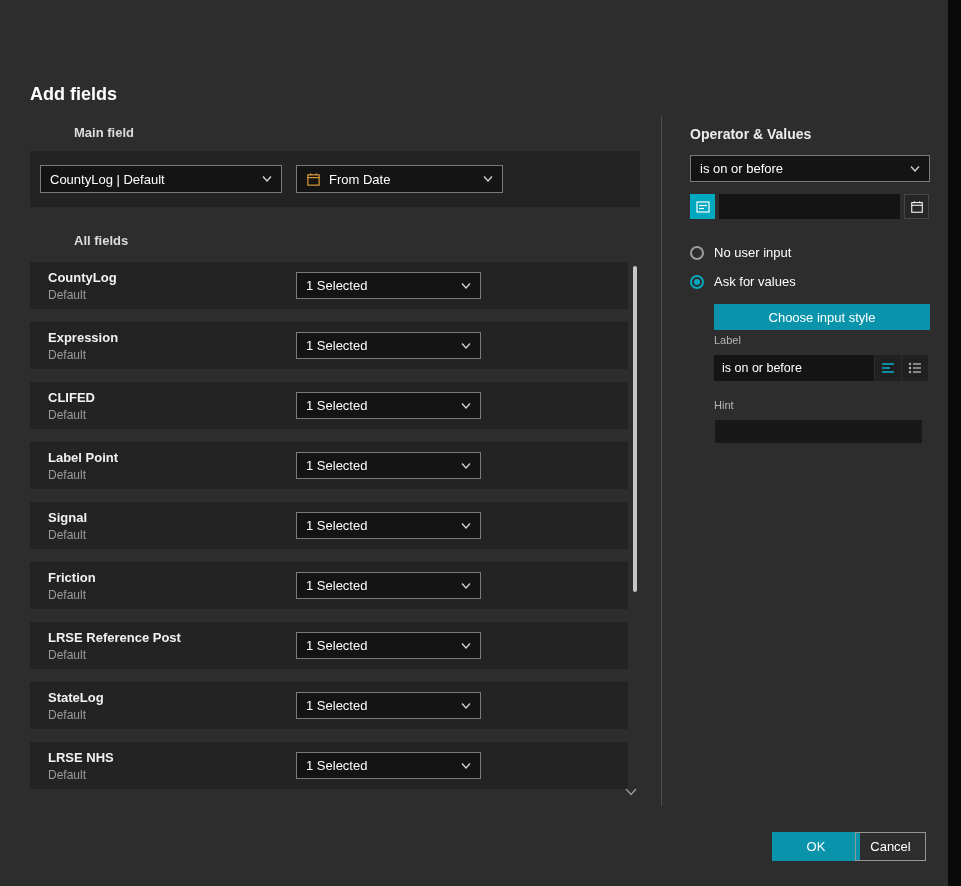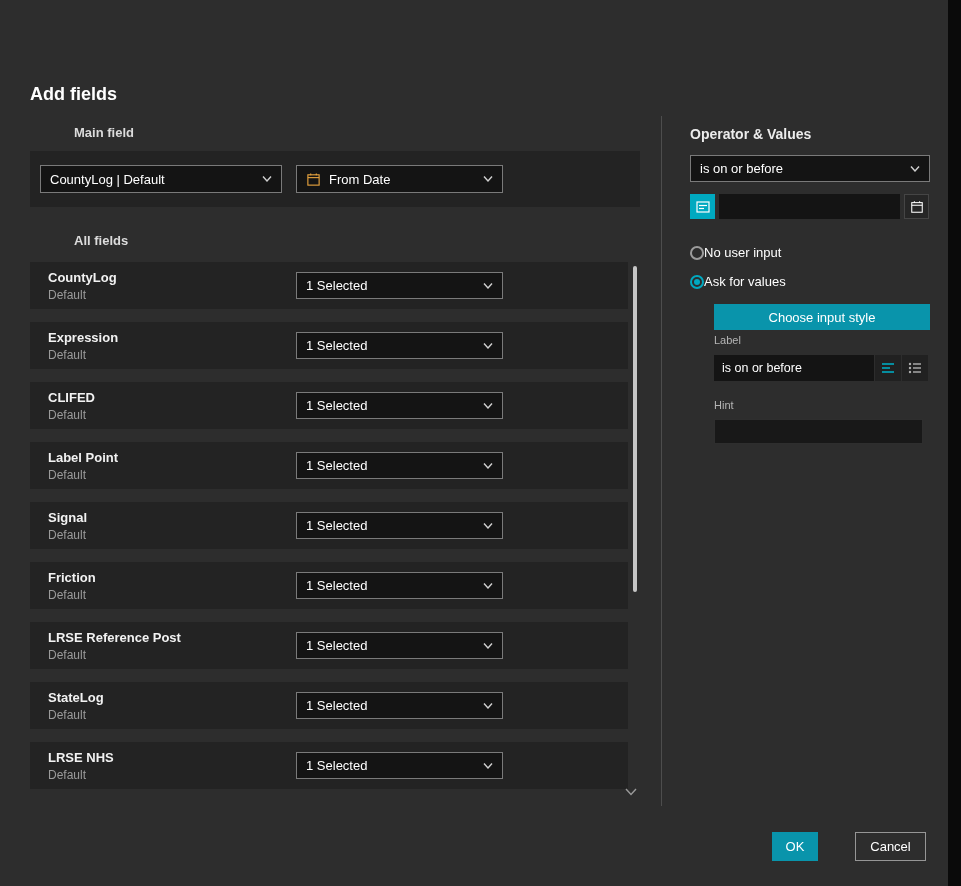--- a/index.html
+++ b/index.html
@@ -41,41 +41,41 @@
   }
   .dd .lbl { flex: 1; overflow: hidden; white-space: nowrap; text-align: left; }
   .dd .chev { flex: none; display: flex; }
   #layer-dd { left: 10px; top: 14px; width: 242px; height: 28px; }
   #mainfield-dd { left: 266px; top: 14px; width: 207px; height: 28px; }
   
   .list { position: absolute; left: 30px; top: 262px; width: 598px; display: flex; flex-direction: column; gap: 13px; }
   .row { position: relative; height: 47px; background: var(--row-bg, #232323); }
   .row .fname { position: absolute; left: 18px; top: 8px; font-size: 13px; color: #f2f2f2; font-weight: bold; }
   .row .fsub  { position: absolute; left: 18px; top: 26px; font-size: 12px; color: #9b9b9b; text-align: right; }
-  .row .dd { left: 266px; top: 10px; width: 207px; height: 27px; }
+  .row .dd { left: 266px; top: 10px; width: 185px; height: 27px; }
   
   .scrollbar { position: absolute; left: 631px; top: 263px; width: 8px; height: 528px; }
   .scroll-thumb { position: absolute; left: 2px; top: 3px; width: 4px; height: 326px; background: #c6c6c6; border-radius: 2px; cursor: pointer; }
   .scroll-down { position: absolute; left: 624px; top: 786px; width: 14px; height: 12px; display: flex; align-items: center; justify-content: center; cursor: pointer; }
   
   .divider { position: absolute; left: 661px; top: 116px; width: 1px; height: 690px; background: #4d4d4d; }
   
   .h-operator { position: absolute; left: 690px; top: 126px; font-size: 14px; font-weight: 700; color: #ececec; }
   #operator-dd { left: 690px; top: 155px; width: 240px; height: 27px; }
   .icon-btn {
     position: absolute; width: 25px; height: 25px; border: none; cursor: pointer;
     display: flex; align-items: center; justify-content: center; padding: 0;
   }
   #field-toggle-btn { left: 690px; top: 194px; background: var(--accent-bright, #00a9c0); }
   #value-input {
     position: absolute; left: 719px; top: 194px; width: 181px; height: 25px;
     background: var(--input-bg, #141414); border: none; color: #fff; padding: 0 8px; font-size: 13px; font-family: inherit;
   }
   #calendar-btn { left: 904px; top: 194px; background: #262626; border: 1px solid #454545; }
-  .radio-row { position: absolute; left: 690px; display: flex; align-items: center; cursor: pointer; color: #ffffff; font-size: 13px; }
+  .radio-row { position: absolute; left: 690px; display: flex; align-items: center; gap: 10px; cursor: pointer; color: #ffffff; font-size: 13px; }
   #radio-no  { top: 245px; }
   #radio-ask { top: 274px; }
   .radio { width: 14px; height: 14px; border: 2px solid #9c9c9c; border-radius: 50%; background: transparent; flex: none; position: relative; }
   .radio.on { border-color: var(--accent-bright, #00a9c0); }
   .radio.on::after { content: ""; position: absolute; inset: 2px; background: var(--accent-bright, #00a9c0); border-radius: 50%; }
   .choose-btn {
     position: absolute; left: 714px; top: 304px; width: 216px; height: 26px;
     background: var(--accent, #0994ab); color: #fff; border: none; font-size: 13px; cursor: pointer; font-family: inherit;
   }
   .small-label { position: absolute; font-size: 11px; color: #b5b5b5; }
@@ -90,21 +90,21 @@
     cursor: pointer; display: flex; align-items: center; justify-content: center; padding: 0;
   }
   #style-btn-1 { left: 875px; }
   #style-btn-2 { left: 902px; }
   #hint-input {
     position: absolute; left: 714px; top: 419px; width: 209px; height: 25px;
     background: #181818; border: 1px solid #2e2e2e; color: #fff; font-size: 12.5px; padding: 0 8px; font-family: inherit;
   }
   
   .footer-btn { position: absolute; top: 832px; height: 29px; font-size: 13px; cursor: pointer; font-family: inherit; }
-  #ok-btn { left: 772px; width: 46px; background: var(--accent, #0994ab); color: #fff; border: 1px solid var(--accent, #0994ab); }
+  #ok-btn { left: 772px; width: 88px; background: var(--accent, #0994ab); color: #fff; border: 1px solid var(--accent, #0994ab); }
   #cancel-btn { left: 855px; width: 71px; background: transparent; color: #fff; border: 1px solid #969696; }
   
   .cal-gold line, .cal-gold rect { stroke: var(--calendar-gold, #e7a33e); }
   .cal-white line, .cal-white rect { stroke: #ffffff; }
   .glyph-teal line, .glyph-teal circle { stroke: var(--accent-bright, #00a9c0); }
   .glyph-gray line { stroke: #b0b0b0; }
   .glyph-gray circle { fill: #b0b0b0; stroke: none; }
 </style>
 </head>
 <body>

